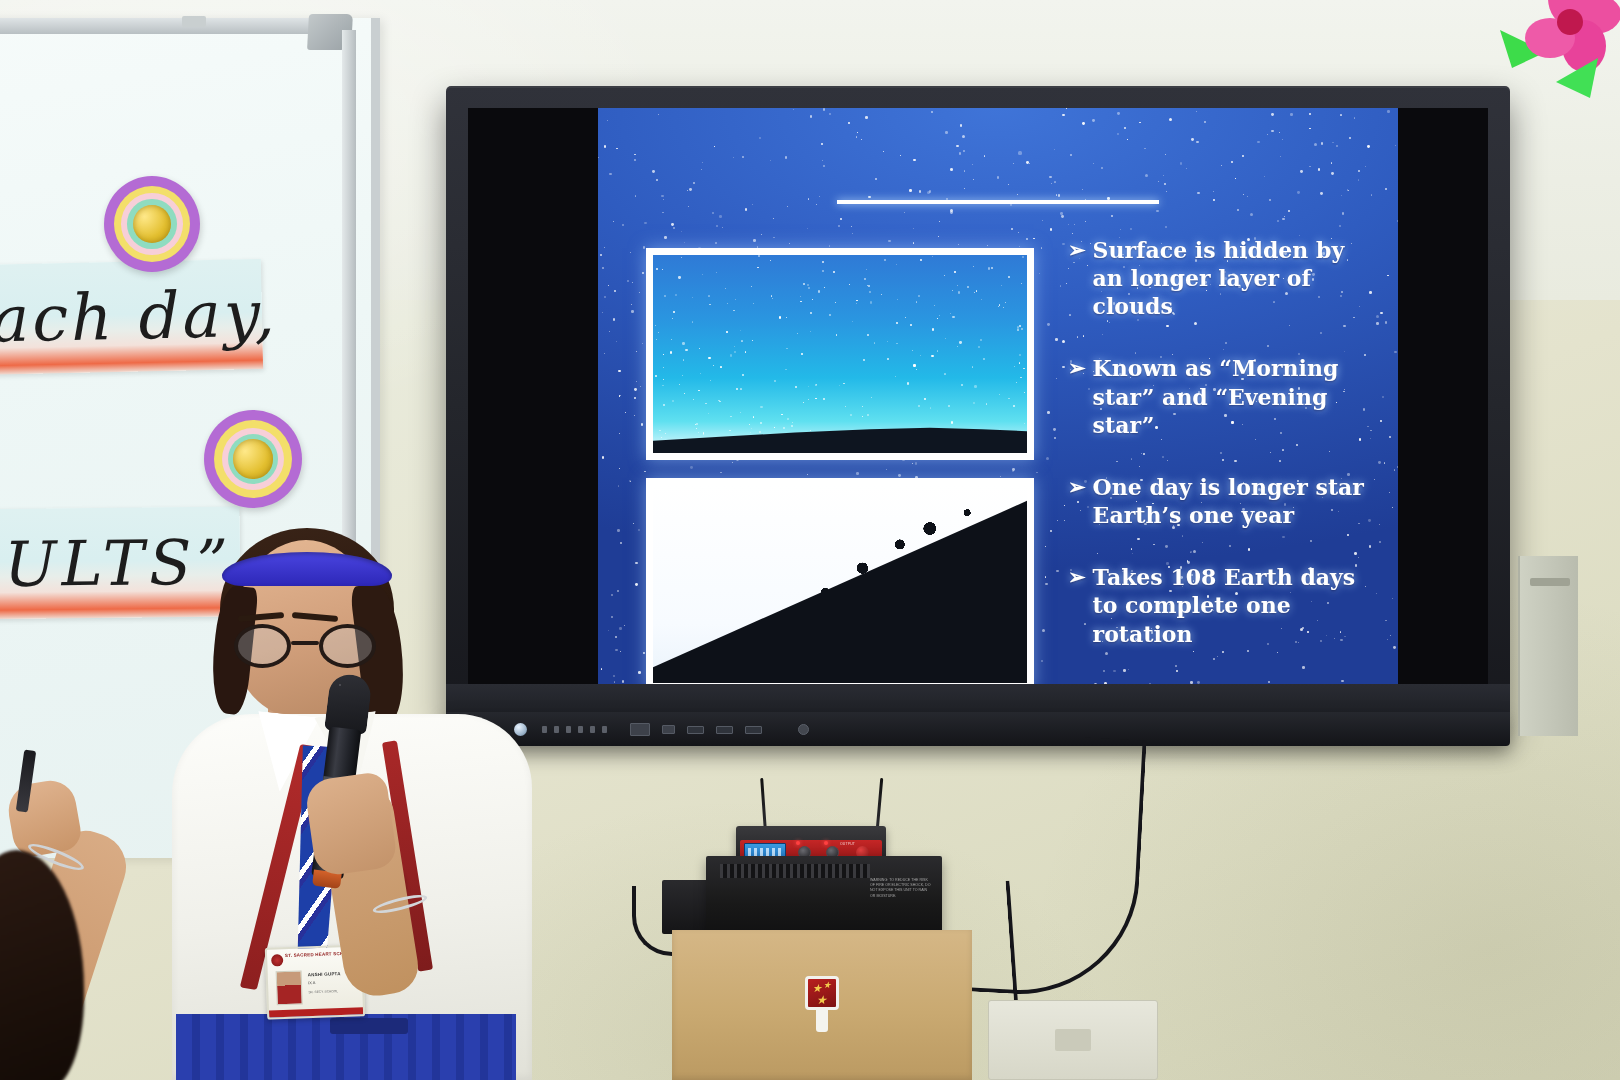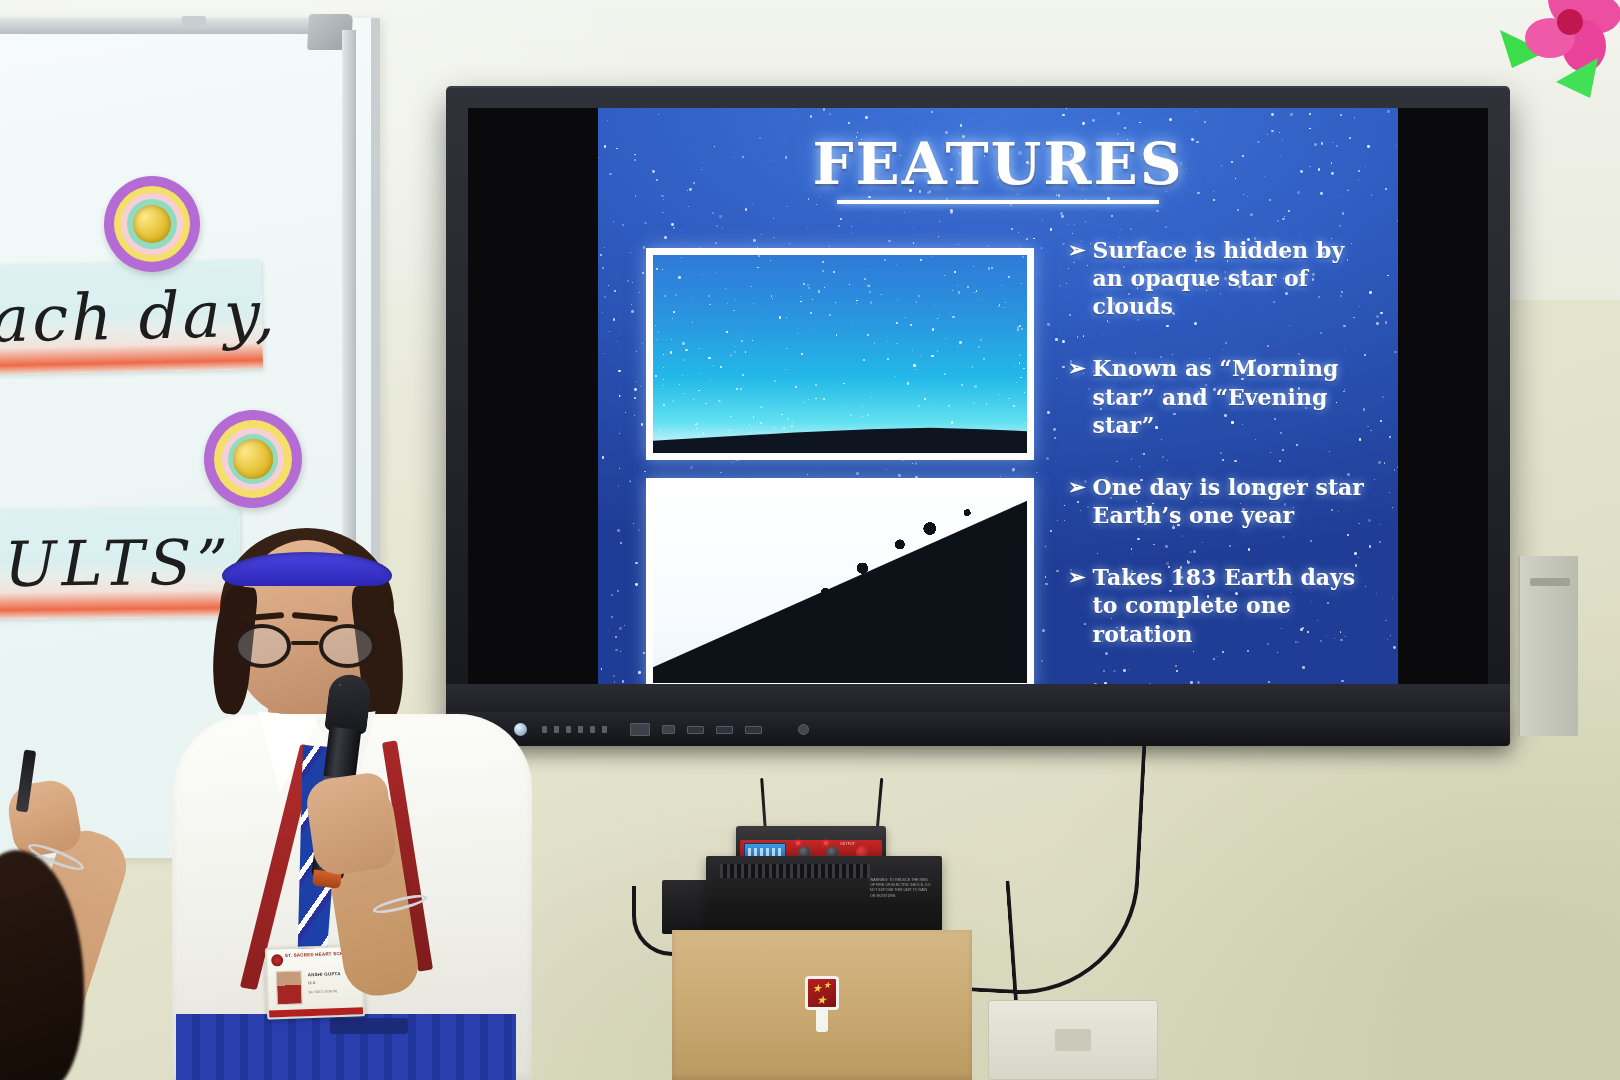--- a/index.html
+++ b/index.html
@@ -1476,21 +1476,20 @@
             <span class="sd" style="left:2.66%;top:90.10%;width:2.64px;height:2.64px;opacity:0.29"></span>
             <span class="sd" style="left:63.92%;top:37.16%;width:0.99px;height:0.99px;opacity:0.60"></span>
             <span class="sd" style="left:69.24%;top:68.49%;width:1.67px;height:1.67px;opacity:0.94"></span>
             <span class="sd" style="left:90.03%;top:32.60%;width:2.09px;height:2.09px;opacity:0.44"></span>
             <span class="sd" style="left:70.47%;top:60.35%;width:2.00px;height:2.00px;opacity:0.31"></span>
             <span class="sd" style="left:84.83%;top:19.39%;width:2.43px;height:2.43px;opacity:0.37"></span>
             <span class="sd" style="left:21.93%;top:89.39%;width:2.09px;height:2.09px;opacity:0.92"></span>
             <span class="sd" style="left:39.16%;top:64.22%;width:2.03px;height:2.03px;opacity:0.31"></span>
           </div>
 
-        <div class="slide-title">FEATURES</div>
         <div class="title-rule"></div>
 
         <div class="photo-col">
           <div class="photo">
             <div class="photo-night"></div>
             <div class="photo-stars">
                 <span class="sd" style="left:11.61%;top:84.98%;width:1.65px;height:1.65px;opacity:0.49"></span>
                 <span class="sd" style="left:93.63%;top:26.29%;width:1.19px;height:1.19px;opacity:0.70"></span>
                 <span class="sd" style="left:74.46%;top:50.67%;width:2.15px;height:2.15px;opacity:0.93"></span>
                 <span class="sd" style="left:32.27%;top:86.92%;width:0.69px;height:0.69px;opacity:0.96"></span>
@@ -1756,33 +1755,33 @@
           <div class="photo">
             <div class="photo-bright"></div>
             <div class="photo-ridge"></div>
             <div class="photo-ridge-trees"></div>
           </div>
         </div>
 
         <div class="bullets">
           <div class="bullet">
             <span class="arrow">➢</span>
-            <span class="btext">Surface is hidden by an opaque star of clouds</span>
+            <span class="btext">Surface is hidden by an longer layer of clouds</span>
           </div>
           <div class="bullet">
             <span class="arrow">➢</span>
             <span class="btext">Known as “Morning star” and “Evening star”</span>
           </div>
           <div class="bullet">
             <span class="arrow">➢</span>
             <span class="btext">One day is longer star Earth’s one year</span>
           </div>
           <div class="bullet">
             <span class="arrow">➢</span>
-            <span class="btext">Takes 183 Earth days to complete one rotation</span>
+            <span class="btext">Takes 108 Earth days to complete one rotation</span>
           </div>
         </div>
 
       </div>
 
     </div>
     <div class="display-chin">
       <span class="brand-mark"></span>
     </div>
   </div>

